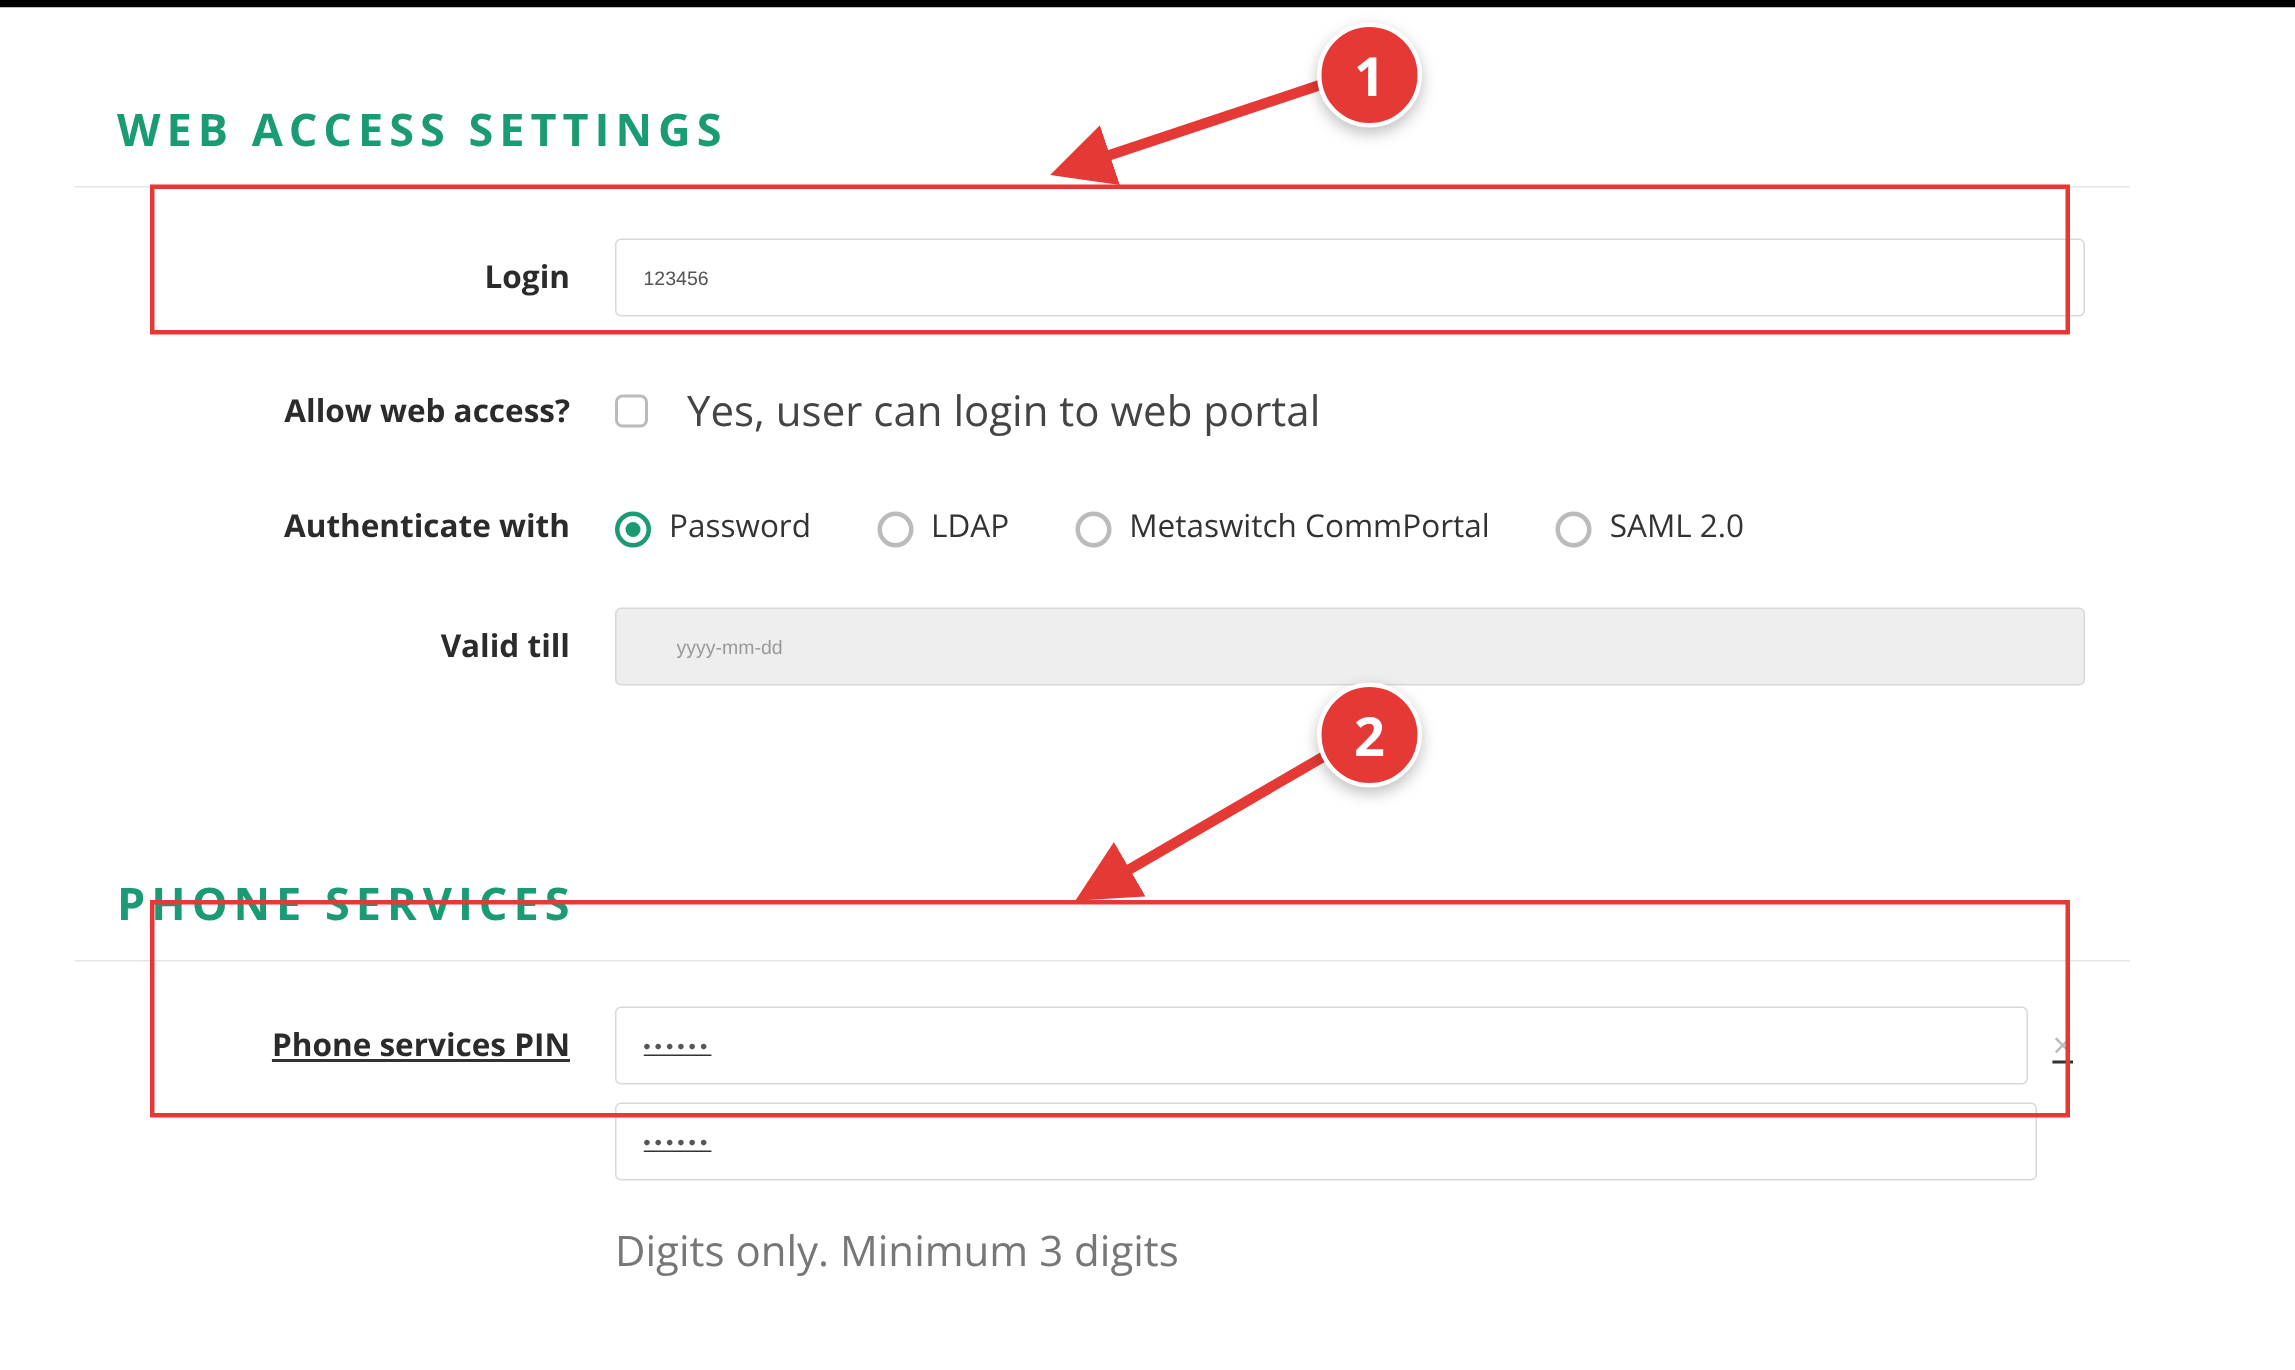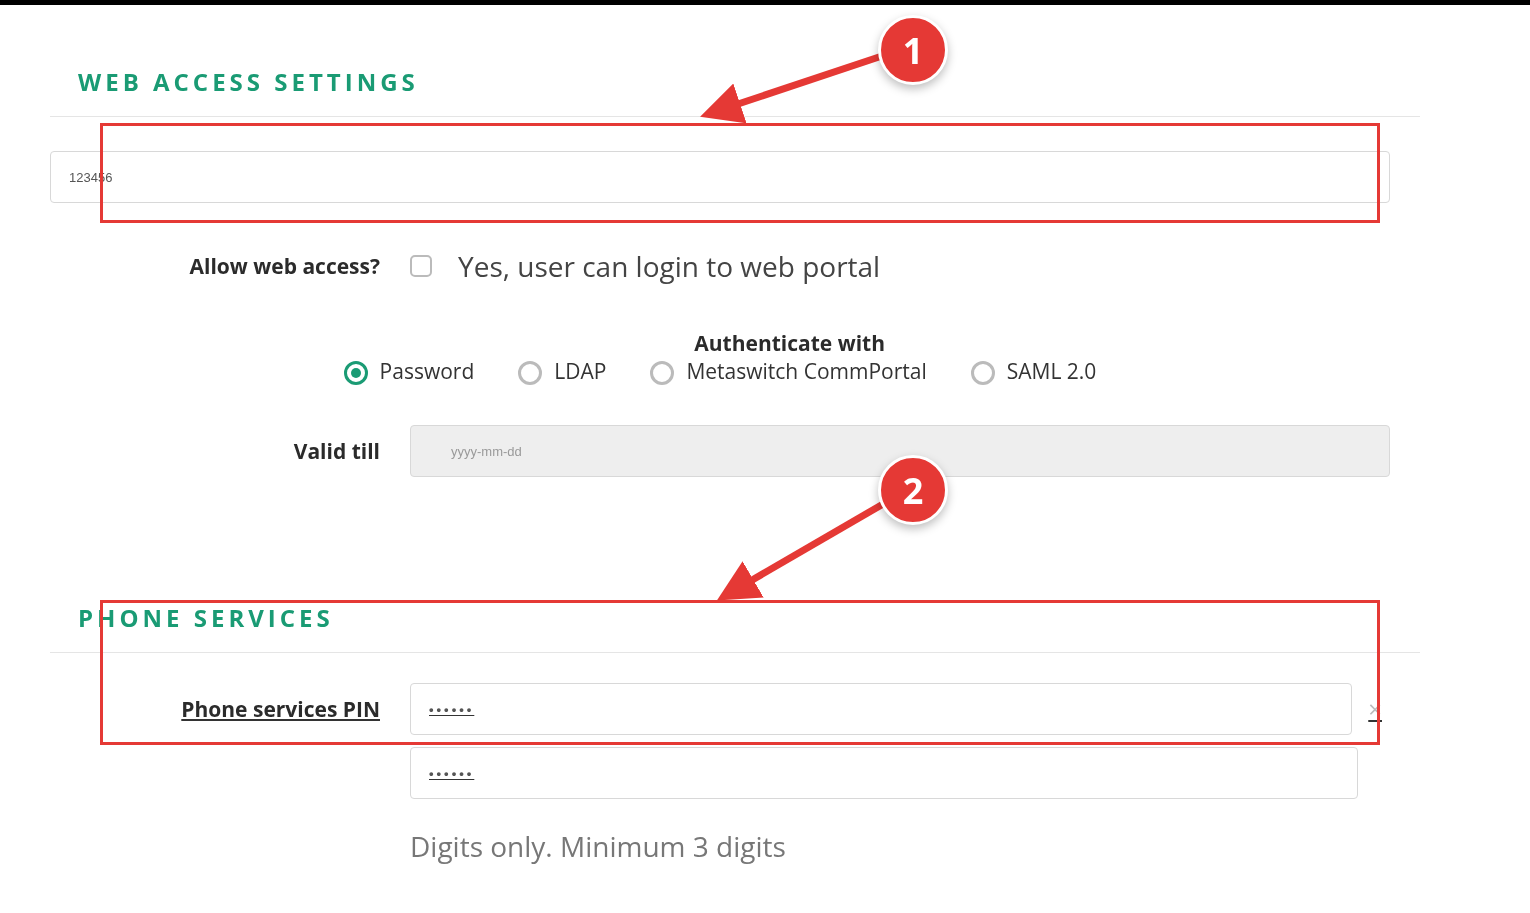--- a/index.html
+++ b/index.html
@@ -21,21 +21,21 @@
     position:absolute;
     left:50px;
     top:0;
     width:1370px;
     padding-top:60px;
   }
   .section-title {
     color:#1a9b74;
     font-weight:700;
     letter-spacing:4px;
-    font-size:24px;
+    font-size:30px;
     margin:0 0 18px 0;
     padding-left:28px;
   }
   .section-rule {
     border:0; border-top:1px solid #e5e5e5;
     margin:0 0 0 0;
   }
   .form-row {
     display:flex;
     align-items:center;
@@ -118,34 +118,35 @@
 <div class="topbar"></div>
 
 <div class="canvas">
 
   <div class="panel">
 
     <h2 class="section-title">WEB  ACCESS  SETTINGS</h2>
     <hr class="section-rule">
 
     <div class="form-row" style="padding-top:34px;">
+      <div class="label-col">Login</div>
       <div class="field-col">
         <input class="text-input" type="text" value="123456" style="">
       </div>
     </div>
 
     <div class="form-row" style="padding-top:30px;align-items:center;">
       <div class="label-col">Allow web access?</div>
       <div class="field-col">
         <span class="checkbox"></span>
         <span class="check-label">Yes, user can login to web portal</span>
       </div>
     </div>
 
-    <div class="form-row" style="padding-top:30px;flex-direction:column;">
+    <div class="form-row" style="padding-top:30px;">
       <div class="label-col">Authenticate with</div>
       <div class="field-col">
         <div class="radio-group">
           <label class="radio-item">
             <span class="radio selected"></span>
             <span>Password</span>
           </label>
           <label class="radio-item">
             <span class="radio"></span>
             <span>LDAP</span>

